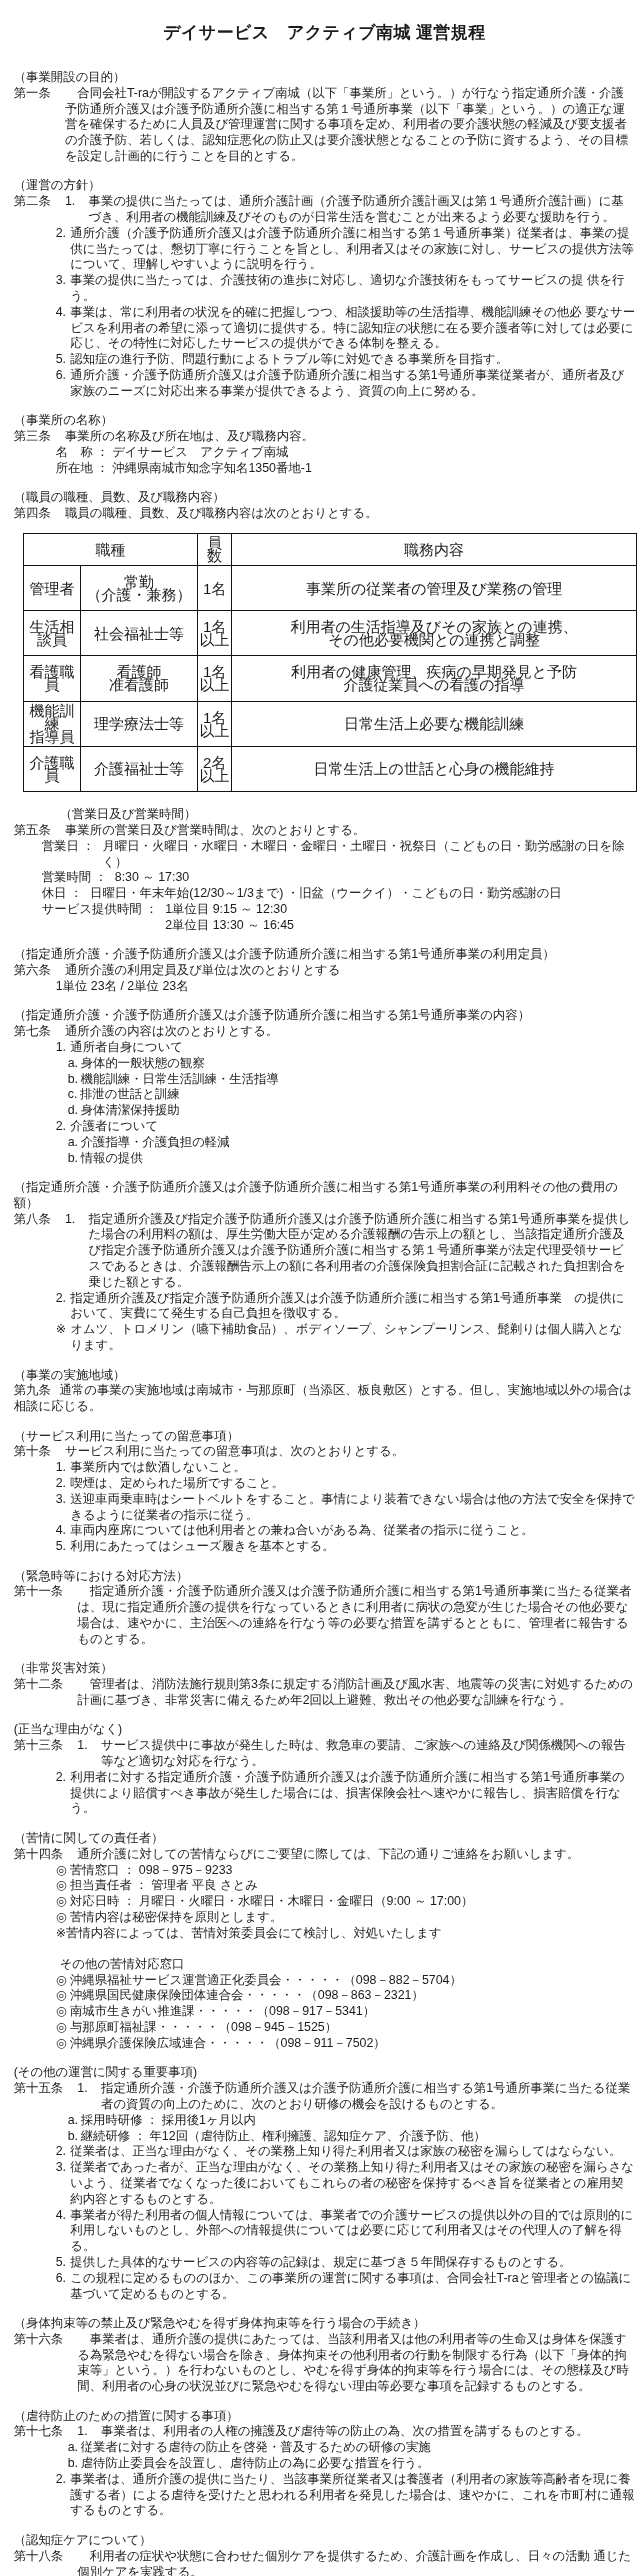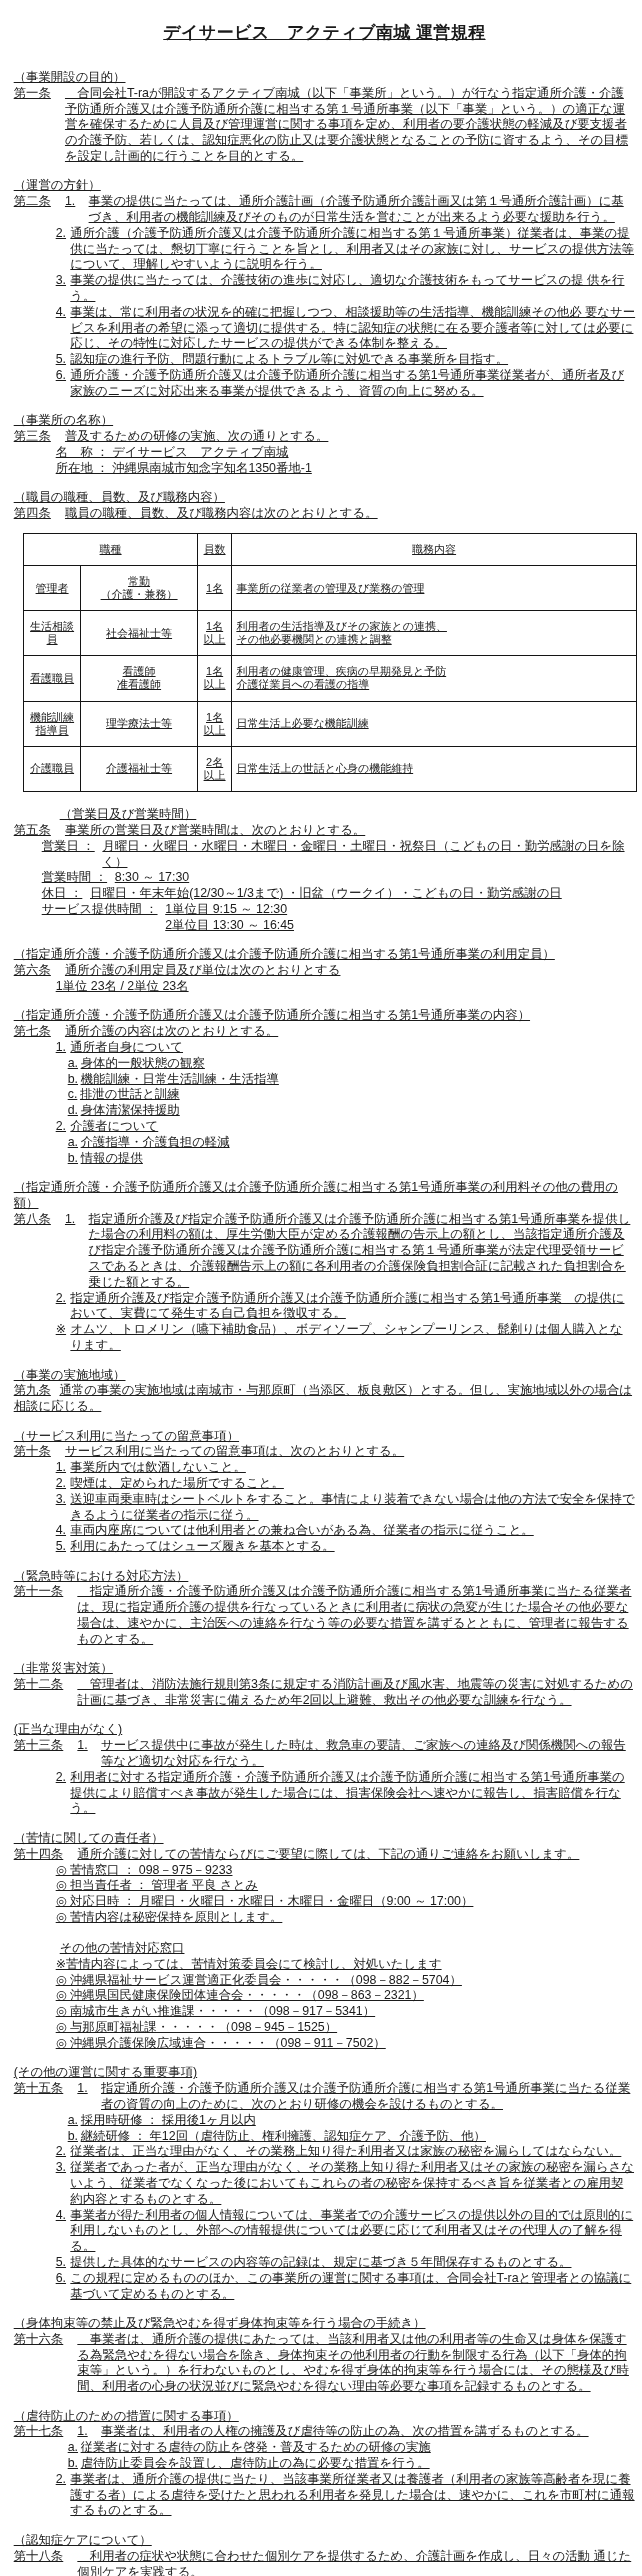--- a/index.html
+++ b/index.html
@@ -7,21 +7,20 @@
     position:relative;
     width:642px; height:2576px;
     box-sizing:border-box;
     padding:22px 6.9px 0 13.7px;
     overflow:hidden;
     background:#ffffff;
     color:#1b1b1b;
     font-family:"Liberation Sans","DejaVu Sans",sans-serif;
     font-size:12.4px;
     line-height:15.8px;
-    text-decoration:underline;
     -webkit-font-smoothing:antialiased;
   }
   .b-title {
     text-align:center;
     font-size:17px;
     font-weight:bold;
     line-height:22px;
     margin:0 0 26px 0;
     letter-spacing:0.4px;
   }
@@ -39,36 +38,36 @@
   .b-kv    { display:flex; margin-left:28px; }
   .b-kv .k { flex:0 0 auto; white-space:pre; }
   .b-kv .v { flex:1 1 auto; min-width:0; margin-left:7.7px; white-space:pre-line; }
   .gap { margin-top:15.4px;margin-left:46px; }
 
   table.stable {
     border-collapse:collapse;
     table-layout:fixed;
     width:613px;
     margin:11px 0 10.3px 9.4px;
-    font-size:11px;
+    font-size:15px;
     line-height:13px;
     border-radius:10px;
   }
   table.stable th, table.stable td {
     border:1.7px solid #141414;
     padding:2.6px 4.3px;
     text-align:center;
     vertical-align:middle;
     white-space:pre-line;
     font-weight:normal;
     overflow:hidden;
   }
   table.stable th { height:26px; }
   table.stable td { height:39px; }
-  table.stable td.duty { text-align:left; }
+  table.stable td.duty { text-align:center; }
   table.stable td.cnt { padding:2.6px 0.9px; }
 </style>
 </head>
 <body>
 
 <div class="doc">
   <div class="b-title">デイサービス　アクティブ南城 運営規程</div>
   <div id="doc-body">
       <div class="b-heading"><span class="bd">（事業開設の目的）</span></div>
       <div class="b-art">
@@ -97,21 +96,21 @@
         <span class="mk">5.</span>
         <span class="bd">認知症の進行予防、問題行動によるトラブル等に対処できる事業所を目指す。</span>
       </div>
       <div class="b-num">
         <span class="mk">6.</span>
         <span class="bd">通所介護・介護予防通所介護又は介護予防通所介護に相当する第1号通所事業従業者が、通所者及び家族のニーズに対応出来る事業が提供できるよう、資質の向上に努める。</span>
       </div>
       <div class="b-heading"><span class="bd">（事業所の名称）</span></div>
       <div class="b-art">
         <span class="lbl">第三条</span>
-        <span class="bd">普及するための研修の実施、次の通りとする。</span>
+        <span class="bd">事業所の名称及び所在地は、及び職務内容。</span>
       </div>
       <div class="b-plain"><span class="bd">名　称 ： デイサービス　アクティブ南城</span></div>
       <div class="b-plain"><span class="bd">所在地 ： 沖縄県南城市知念字知名1350番地-1</span></div>
       <div class="b-heading"><span class="bd">（職員の職種、員数、及び職務内容）</span></div>
       <div class="b-art">
         <span class="lbl">第四条</span>
         <span class="bd">職員の職種、員数、及び職務内容は次のとおりとする。</span>
       </div>
       <table class="stable">
         <colgroup>
@@ -297,22 +296,22 @@
       </div>
       <div class="b-heading"><span class="bd">（苦情に関しての責任者）</span></div>
       <div class="b-art">
         <span class="lbl">第十四条</span>
         <span class="bd">通所介護に対しての苦情ならびにご要望に際しては、下記の通りご連絡をお願いします。</span>
       </div>
       <div class="b-plain"><span class="bd">◎ 苦情窓口 ： 098－975－9233</span></div>
       <div class="b-plain"><span class="bd">◎ 担当責任者 ： 管理者 平良 さとみ</span></div>
       <div class="b-plain"><span class="bd">◎ 対応日時 ： 月曜日・火曜日・水曜日・木曜日・金曜日（9:00 ～ 17:00）</span></div>
       <div class="b-plain"><span class="bd">◎ 苦情内容は秘密保持を原則とします。</span></div>
+      <div class="b-plain"><span class="bd">※苦情内容によっては、苦情対策委員会にて検討し、対処いたします</span></div>
       <div class="b-plain gap"><span class="bd">その他の苦情対応窓口</span></div>
-      <div class="b-plain"><span class="bd">※苦情内容によっては、苦情対策委員会にて検討し、対処いたします</span></div>
       <div class="b-plain"><span class="bd">◎ 沖縄県福祉サービス運営適正化委員会・・・・・（098－882－5704）</span></div>
       <div class="b-plain"><span class="bd">◎ 沖縄県国民健康保険団体連合会・・・・・（098－863－2321）</span></div>
       <div class="b-plain"><span class="bd">◎ 南城市生きがい推進課・・・・・（098－917－5341）</span></div>
       <div class="b-plain"><span class="bd">◎ 与那原町福祉課・・・・・（098－945－1525）</span></div>
       <div class="b-plain"><span class="bd">◎ 沖縄県介護保険広域連合・・・・・（098－911－7502）</span></div>
       <div class="b-heading"><span class="bd">(その他の運営に関する重要事項)</span></div>
       <div class="b-artnum">
         <span class="lbl">第十五条</span>
         <span class="mk">1.</span>
         <span class="bd">指定通所介護・介護予防通所介護又は介護予防通所介護に相当する第1号通所事業に当たる従業者の資質の向上のために、次のとおり研修の機会を設けるものとする。</span>

